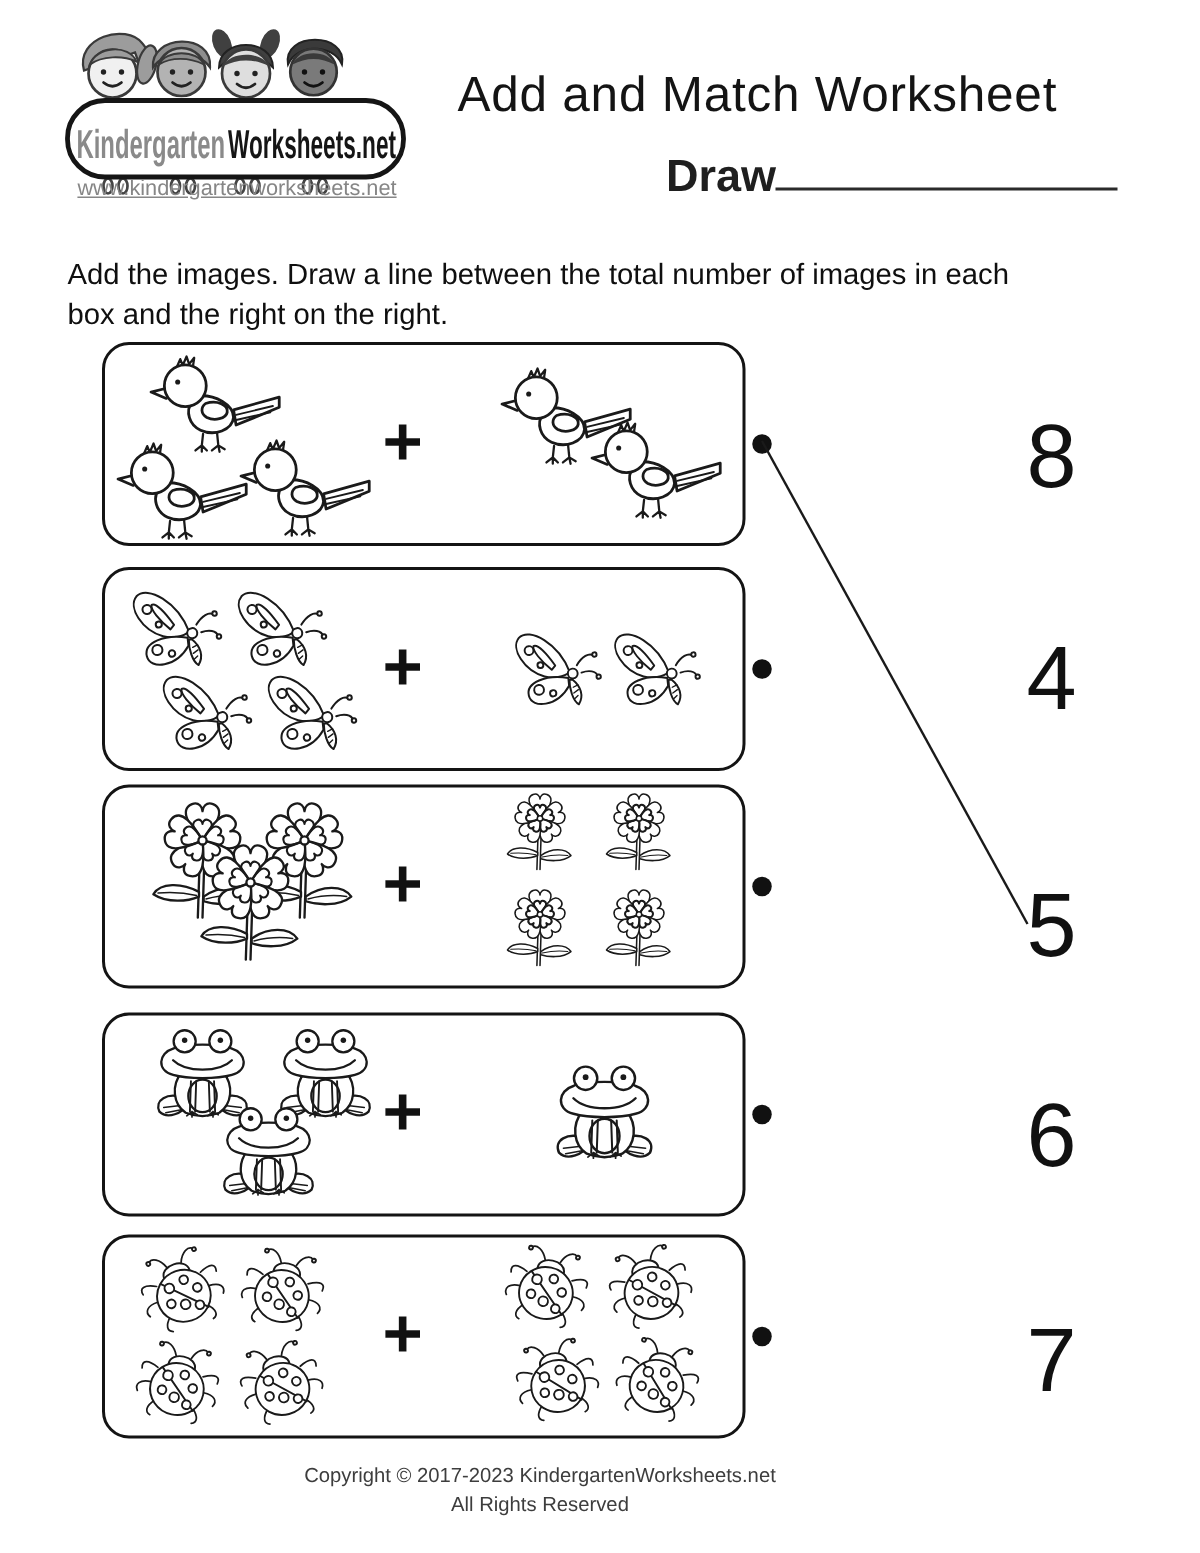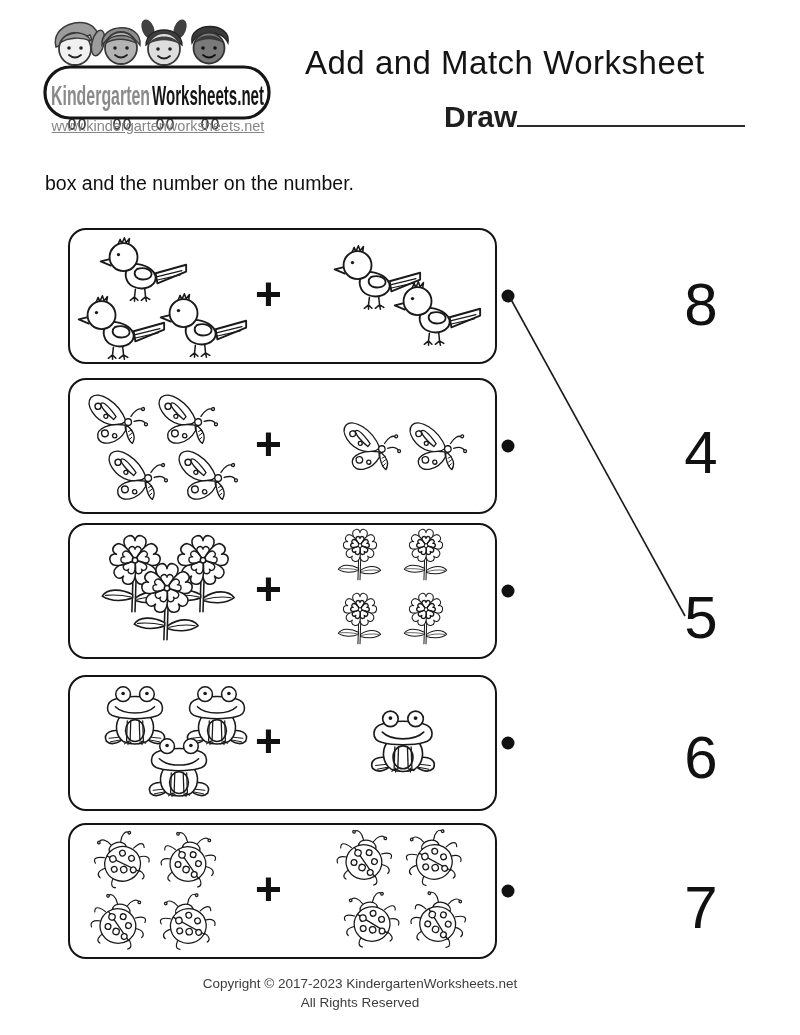--- a/index.html
+++ b/index.html
@@ -195,21 +195,22 @@
   </svg>
   <div id="website">www.kindergartenworksheets.net</div>
 
   <div id="title">Add and Match Worksheet</div>
 
   <div id="nameline">
     <span>Draw</span><span class="blank"></span>
   </div>
 
   <div id="instructions">
-    <div>box and the number on the number.</div>
+    <div>Add the images. Draw a line between the total number of images in each</div>
+    <div>box and the right on the right.</div>
   </div>
 
   <div id="rows-container">
       <div class="row" style="top: 228px;">
     <div class="box">
       <div class="plus">+</div>
     <svg class="item" viewBox="0 0 110 78" style="left: 24px; top: 6px; width: 98px; height: 66px;">
             <use href="#sym-bird"></use>
           </svg>
           <svg class="item" viewBox="0 0 110 78" style="left: 2px; top: 64px; width: 98px; height: 66px;">

